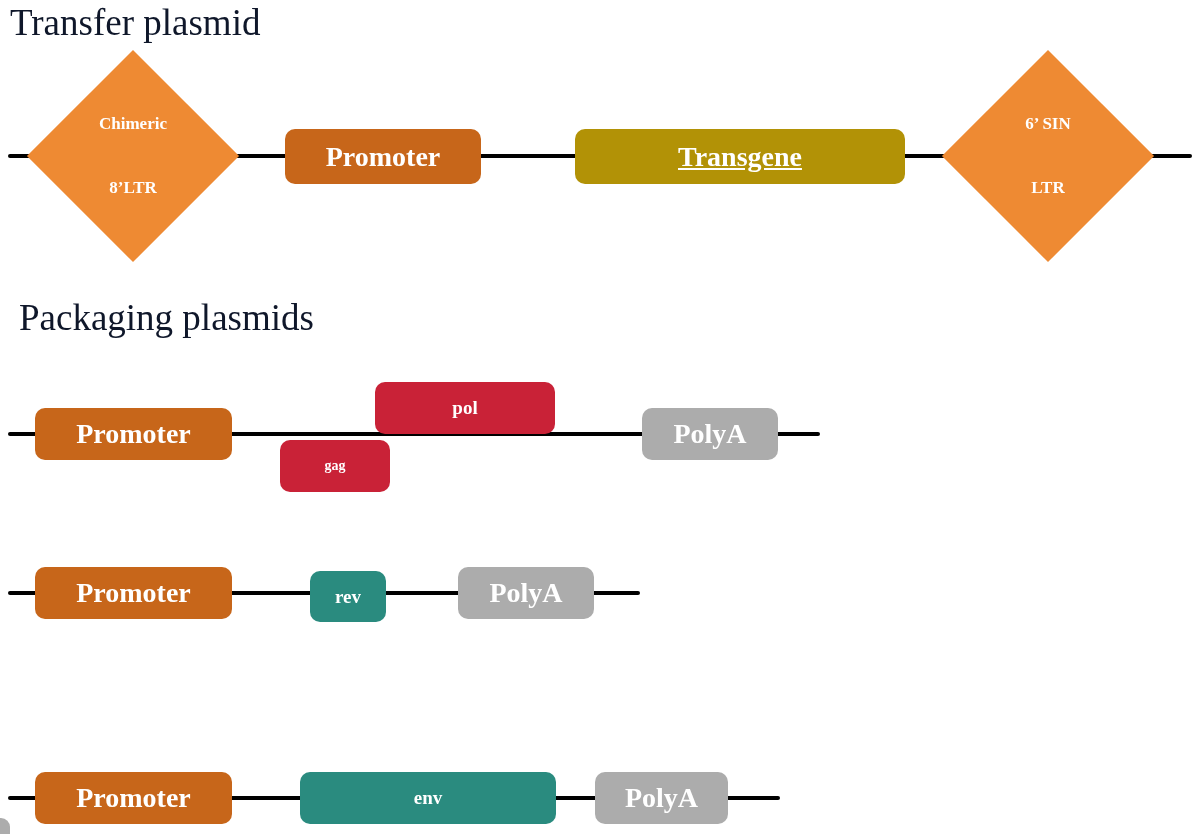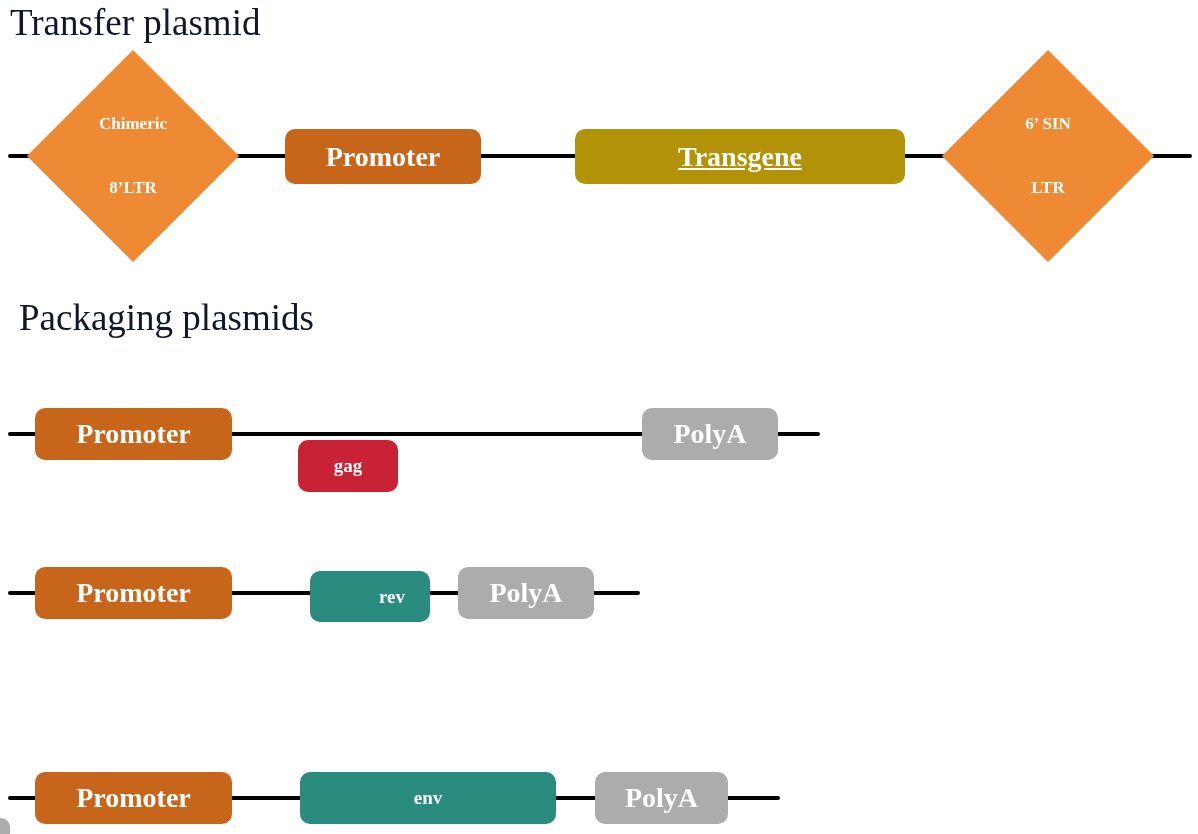--- a/index.html
+++ b/index.html
@@ -77,26 +77,26 @@
     font-weight: bold;
     font-size: 28px;
     border-radius: 10px;
     white-space: nowrap;
     z-index: 2;
   }
   .b-promoter1 { left: 285px; top: 129px; width: 196px; height: 55px; background: var(--promoter); }
   .b-transgene { left: 575px; top: 129px; width: 330px; height: 55px; background: var(--transgene); text-decoration: underline; }
 
   .b-promoter2 { left: 35px;  top: 408px; width: 197px; height: 52px; background: var(--promoter); }
-  .b-gag       { left: 298px; top: 440px; width: 100px; height: 52px; background: var(--red); font-size: 19px; }
+  .b-gag       { left: 280px; top: 440px; width: 110px; height: 52px; background: var(--red); font-size: 14px; }
   .b-pol       { left: 375px; top: 382px; width: 180px; height: 52px; background: var(--red); font-size: 19px; }
   .b-polya1    { left: 642px; top: 408px; width: 136px; height: 52px; background: var(--polya); }
 
   .b-promoter3 { left: 35px;  top: 567px; width: 197px; height: 52px; background: var(--promoter); }
-  .b-rev       { left: 310px; top: 571px; width: 76px;  height: 51px; background: var(--teal); font-size: 19px; padding-left: 44px; }
+  .b-rev       { left: 310px; top: 571px; width: 76px;  height: 51px; background: var(--teal); font-size: 19px; }
   .b-polya2    { left: 458px; top: 567px; width: 136px; height: 52px; background: var(--polya); }
 
   .b-promoter4 { left: 35px;  top: 772px; width: 197px; height: 52px; background: var(--promoter); }
   .b-env       { left: 300px; top: 772px; width: 256px; height: 52px; background: var(--teal); font-size: 19px; }
   .b-polya3    { left: 595px; top: 772px; width: 133px; height: 52px; background: var(--polya); }
 
   .corner-sliver {
     position: absolute;
     left: -18px;
     top: 818px;
@@ -128,20 +128,21 @@
     <div class="shape"></div>
     <span class="dtext">6’ SIN</span>
     <span class="dtext">LTR</span>
   </div>
 
   <h1 class="title t-packaging">Packaging plasmids</h1>
 
   <div class="line line2"></div>
   <div class="box b-promoter2">Promoter</div>
   <div class="box b-gag">gag</div>
+  <div class="box b-pol">pol</div>
   <div class="box b-polya1">PolyA</div>
 
   <div class="line line3"></div>
   <div class="box b-promoter3">Promoter</div>
   <div class="box b-rev">rev</div>
   <div class="box b-polya2">PolyA</div>
 
 
   <div class="line line4"></div>
   <div class="box b-promoter4">Promoter</div>

